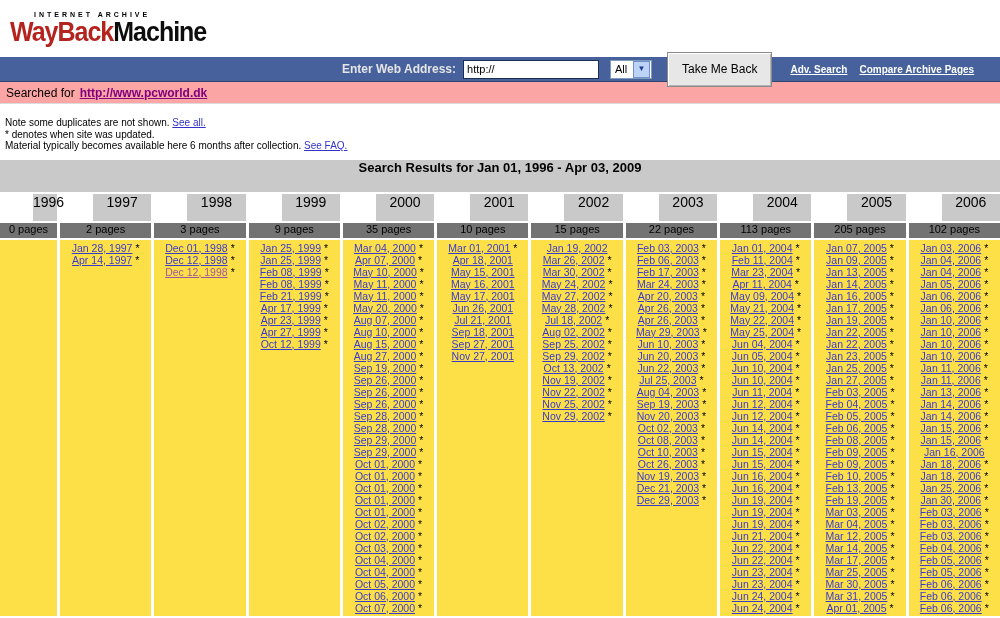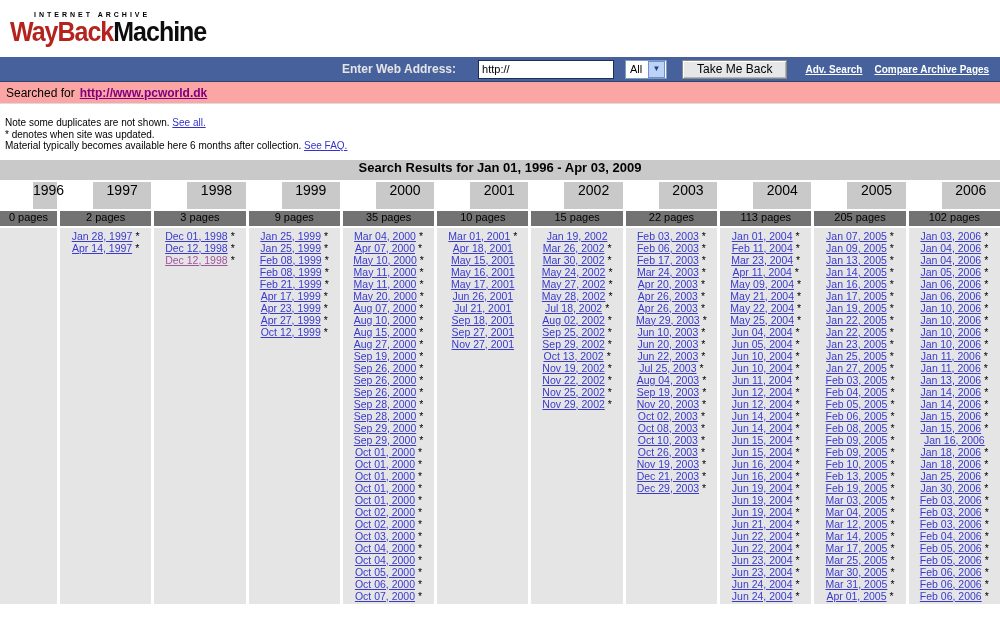--- a/index.html
+++ b/index.html
@@ -12,54 +12,54 @@
   .logo-main{font-size:25px;font-weight:bold;line-height:24px;letter-spacing:-1px;
              transform:scaleY(1.08);transform-origin:left top;}
   .logo-way{color:#b5231f;}
   .logo-machine{color:#0d0d0d;}
 
   
   .navbar{height:25px;background:#46619c;display:flex;align-items:center;
           padding-left:342px;box-sizing:border-box;border-bottom:1px solid #2e4470;}
   .nav-label{color:#e5e5e5;font-weight:bold;font-size:12px;white-space:nowrap;}
   .nav-input{width:128px;height:15px;border:1px solid #1c2e52;background:#fff;
-             font-size:11px;font-family:"Liberation Sans",sans-serif;padding:1px 3px;margin-left:22px;}
+             font-size:11px;font-family:"Liberation Sans",sans-serif;padding:1px 3px;margin-left:7px;}
   .nav-select{margin-left:11px;width:40px;height:17px;background:#fff;border:1px solid #7f9db9;
               display:flex;align-items:center;font-size:11px;cursor:pointer;}
   .nav-select-text{flex:1;padding-left:4px;}
   .nav-select-arrow{width:15px;height:15px;background:#bcd3f5;border:1px solid #6f8fd0;
                     color:#1c3f94;font-size:8px;line-height:14px;text-align:center;margin-right:1px;}
-  .nav-button{margin-left:15px;height:19px;padding:0 14px;font-size:12px;
+  .nav-button{margin-left:15px;height:35px;padding:0 14px;font-size:12px;
               font-family:"Liberation Sans",sans-serif;background:#e7e7e7;
               border:1px solid #8a8a8a;box-shadow:inset 1px 1px 0 #fff, inset -1px -1px 0 #b5b5b5;
               cursor:pointer;}
   .nav-links{margin-left:18px;display:flex;gap:12px;}
   .nav-link{color:#fff;font-size:10px;font-weight:bold;text-decoration:underline;
             white-space:nowrap;cursor:pointer;}
 
   
   .searched{background:#fca5a5;height:21px;display:flex;align-items:center;
             padding-left:6px;font-size:12px;color:#000;border-bottom:1px solid #dcdcdc;}
   .searched-url{color:#800080;font-weight:bold;text-decoration:underline;margin-left:5px;cursor:pointer;}
 
   
   .notes{margin:13px 0 0 5px;font-size:10px;line-height:11.5px;color:#000;}
   .note-link{color:#3333cc;text-decoration:underline;cursor:pointer;}
 
   
-  .results-title{margin-top:8px;background:#c9c9c9;height:20px;line-height:16px;
+  .results-title{margin-top:8px;background:#c9c9c9;height:32px;line-height:16px;
                  text-align:center;font-size:13px;font-weight:bold;color:#000;}
   .results-cols{display:flex;gap:3px;margin-top:2px;height:422px;}
   .col{display:flex;flex-direction:column;flex:1;min-width:0;}
   .col.first{flex:0 0 57px;}
   .cell-year{background:#c9c9c9;height:27px;line-height:17px;text-align:center;
              font-size:14px;margin-bottom:2px;margin-left:33px;}
   .cell-pages{background:#737373;height:15px;line-height:13px;text-align:center;
               font-size:11px;margin-bottom:2px;}
-  .cell-dates{background:#e5e5e5;flex:1;padding-top:2px;overflow:hidden;}
+  .cell-dates{background:#fde047;flex:1;padding-top:2px;overflow:hidden;}
   .drow{height:12px;line-height:12px;text-align:center;white-space:nowrap;font-size:10.5px;}
   .dlink{color:#3a3acd;text-decoration:underline;cursor:pointer;}
   .dlink.visited{color:#a0569d;}
   .star{color:#000;margin-left:3px;font-size:10.5px;}
 </style>
 </head>
 <body>
 
 <div class="logo">
   <div class="logo-top">INTERNET ARCHIVE</div>

